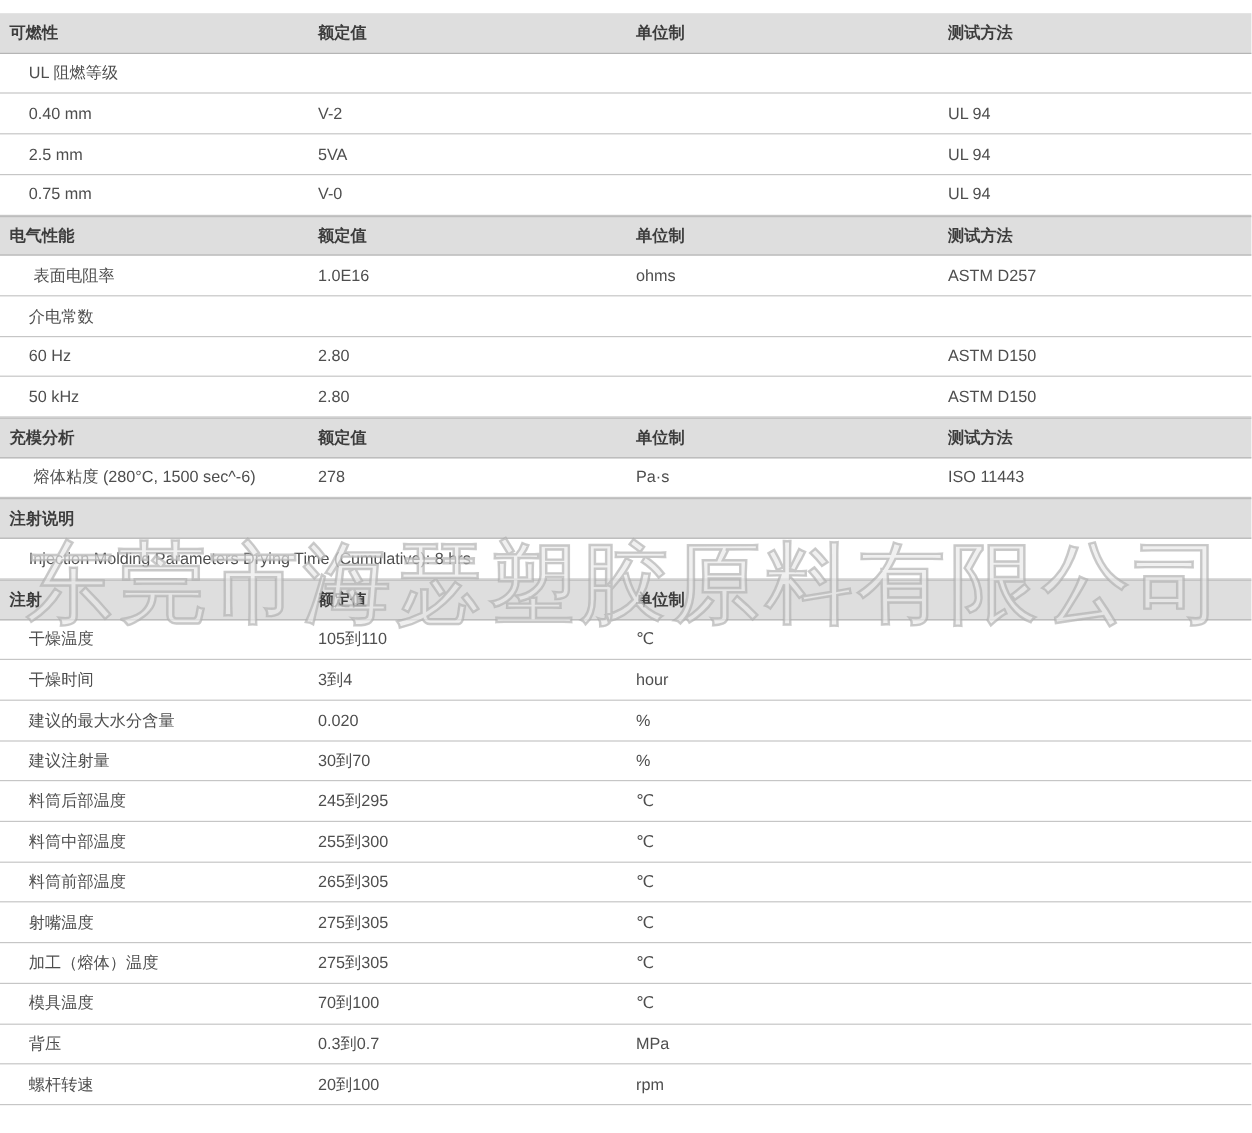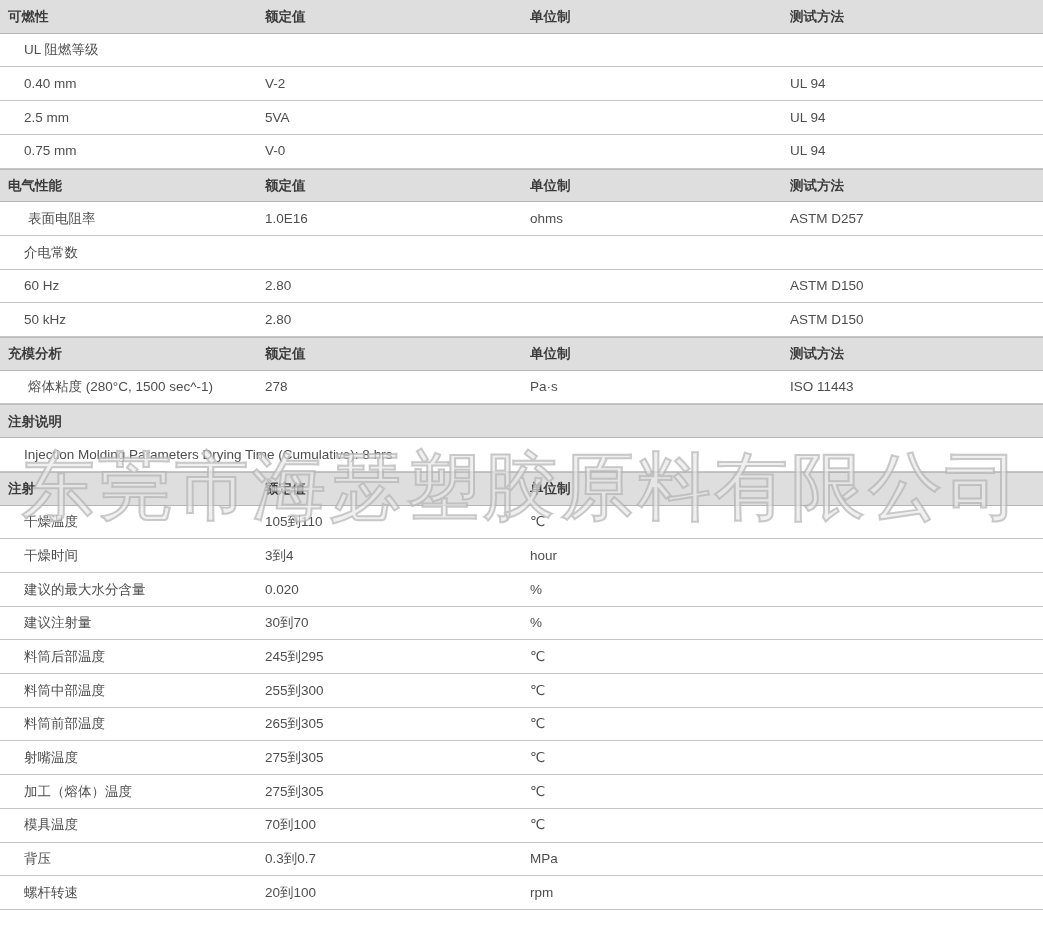--- a/index.html
+++ b/index.html
@@ -23,21 +23,21 @@
     font-size: 13.5px;
     color: #4e4e4e;
   }
   .row.header {
     background: #dedede;
     border-top: 1px solid #bdbdbd;
     border-bottom: 1px solid #b5b5b5;
     font-weight: bold;
     color: #3c3c3c;
   }
-  .row.header:first-child { border-top: none; }
+  .row.header:first-child { border-top: none; margin-top: 11px; }
   .cell {
     white-space: nowrap;
     overflow: visible;
     line-height: 1;
   }
   .row.body .c0 { padding-left: 24px; }
   .row.body .c0.indent2 { padding-left: 28px; }
   .row.header .c0 { padding-left: 8px; }
   #watermark {
     position: absolute;
@@ -120,21 +120,21 @@
         <div class="cell c2"></div>
         <div class="cell c3">ASTM D150</div>
       </div>
       <div class="row header">
         <div class="cell c0">充模分析</div>
         <div class="cell c1">额定值</div>
         <div class="cell c2">单位制</div>
         <div class="cell c3">测试方法</div>
       </div>
       <div class="row body">
-        <div class="cell c0 indent2">熔体粘度 (280°C, 1500 sec^-1)</div>
+        <div class="cell c0 indent2">熔体粘度 (280°C, 1500 sec^-6)</div>
         <div class="cell c1">278</div>
         <div class="cell c2">Pa·s</div>
         <div class="cell c3">ISO 11443</div>
       </div>
       <div class="row header">
         <div class="cell c0">注射说明</div>
         <div class="cell c1"></div>
         <div class="cell c2"></div>
         <div class="cell c3"></div>
       </div>

